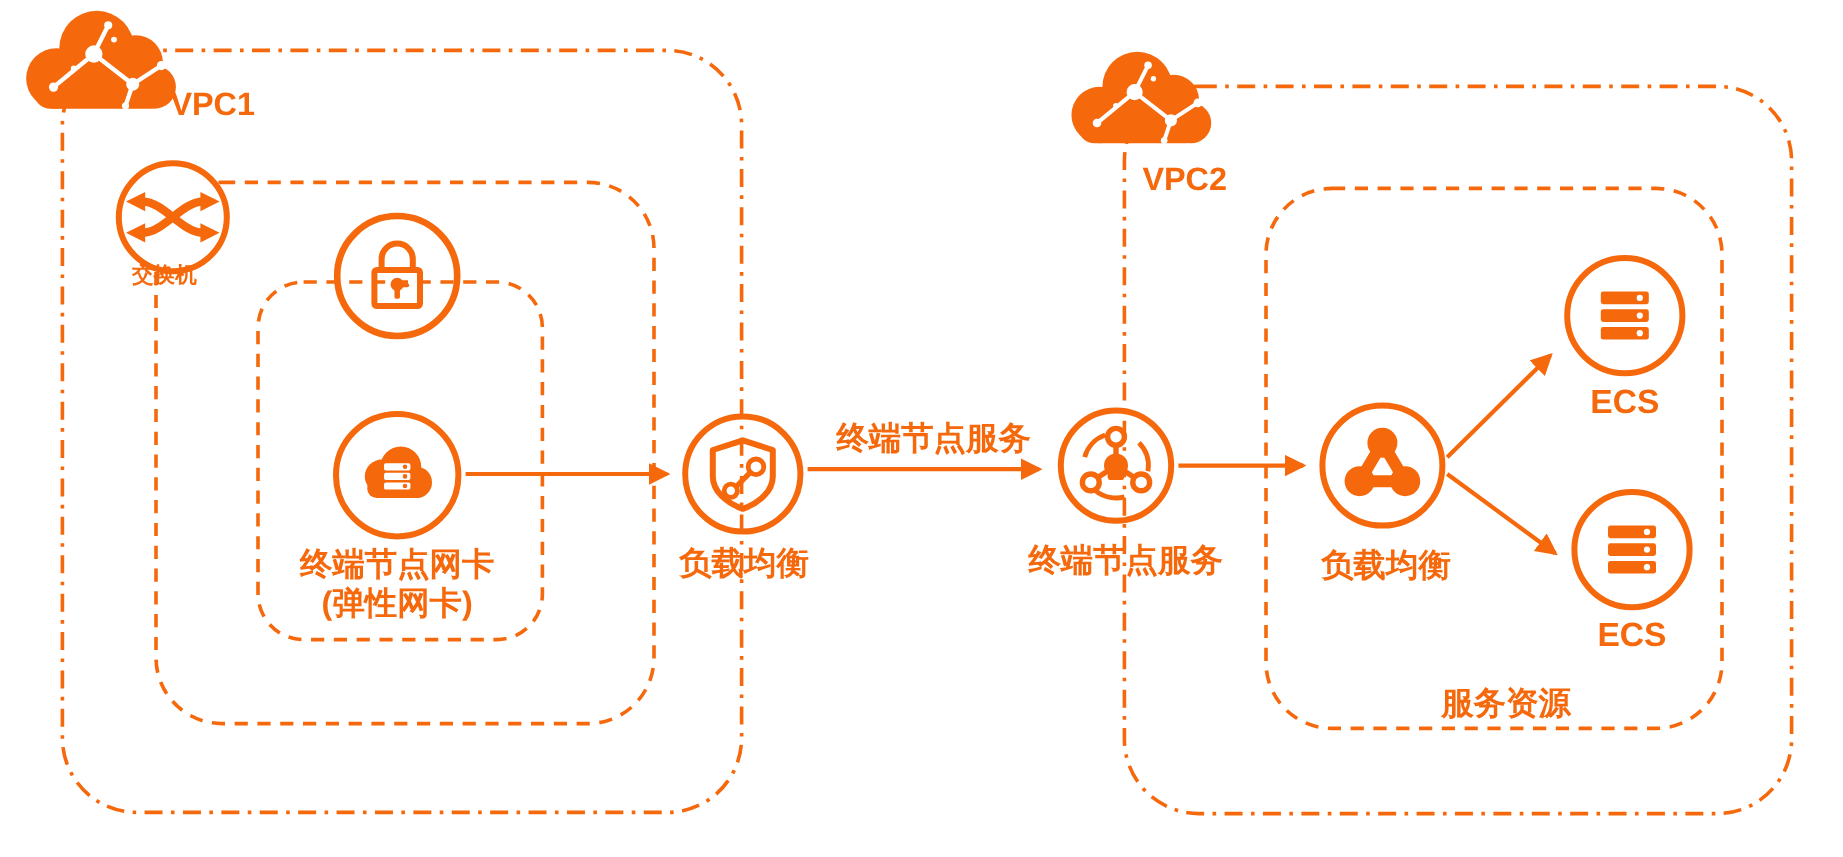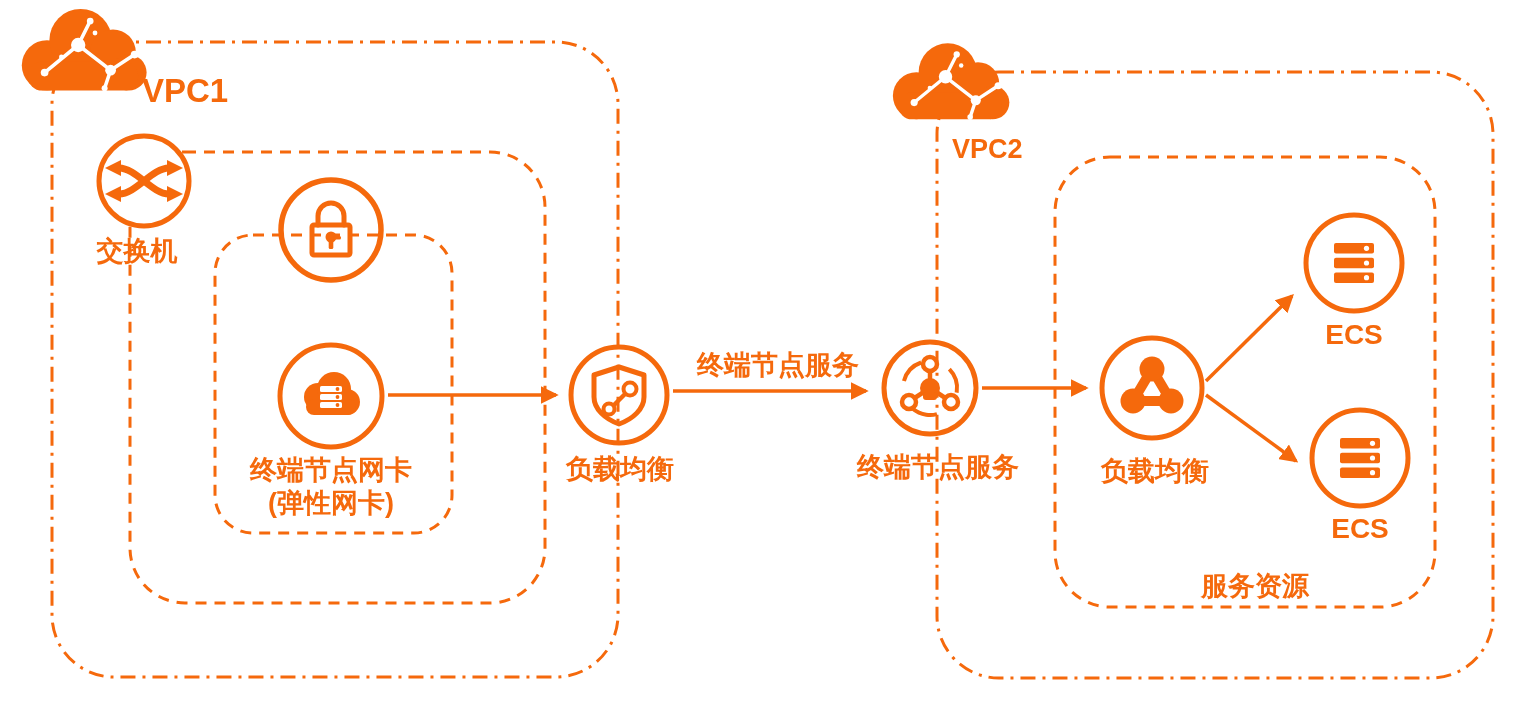--- a/index.html
+++ b/index.html
@@ -172,23 +172,23 @@
       <circle class="wf" cx="10" cy="-20" r="2"></circle>
     </g>
 
     <line class="arrow" x1="388" y1="395" x2="556" y2="395" marker-end="url(#ah)"></line>
     <line class="arrow" x1="673" y1="391" x2="866" y2="391" marker-end="url(#ah)"></line>
     <line class="arrow" x1="982" y1="388" x2="1086" y2="388" marker-end="url(#ah)"></line>
     <line class="arrow" x1="1206" y1="381" x2="1292" y2="296" marker-end="url(#ah)"></line>
     <line class="arrow" x1="1206" y1="395" x2="1296" y2="461" marker-end="url(#ah)"></line>
   </svg>
 
-  <div class="lbl" style="left:142px;top:71px;font-size:33px;text-align:left;">VPC1</div>
-
-  <div class="lbl" style="left:77px;top:235px;width:120px;font-size:27px;">交换机</div>
+  <div class="lbl" style="left:142px;top:71px;font-size:27px;text-align:left;">VPC1</div>
+
+  <div class="lbl" style="left:77px;top:219px;width:120px;font-size:18px;">交换机</div>
 
 
   <div class="lbl" style="left:215px;top:454px;width:232px;font-size:27px;">
     <div>终端节点网卡</div>
     <div>(弹性网卡)</div>
   </div>
 
   <div class="lbl" style="left:545px;top:453px;width:150px;font-size:27px;">负载均衡</div>
 
   <div class="lbl" style="left:663px;top:349px;width:230px;font-size:27px;">终端节点服务</div>

